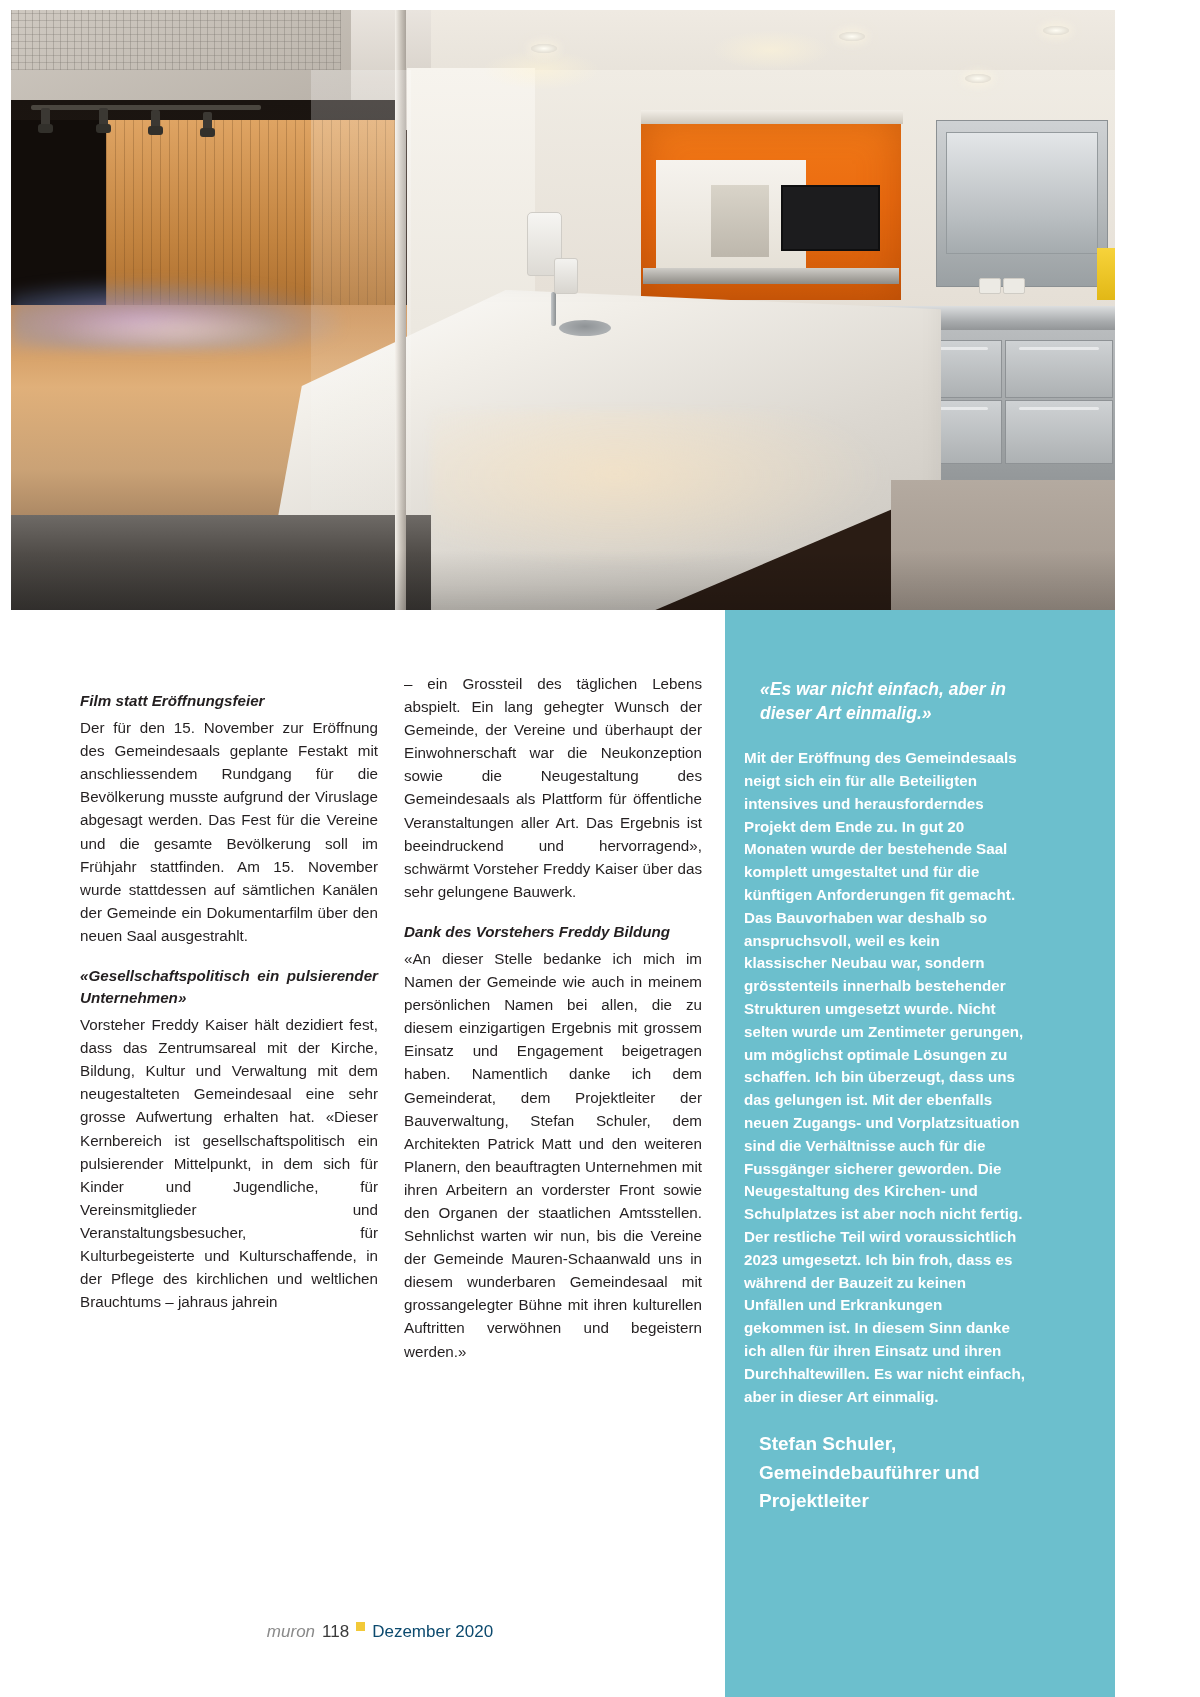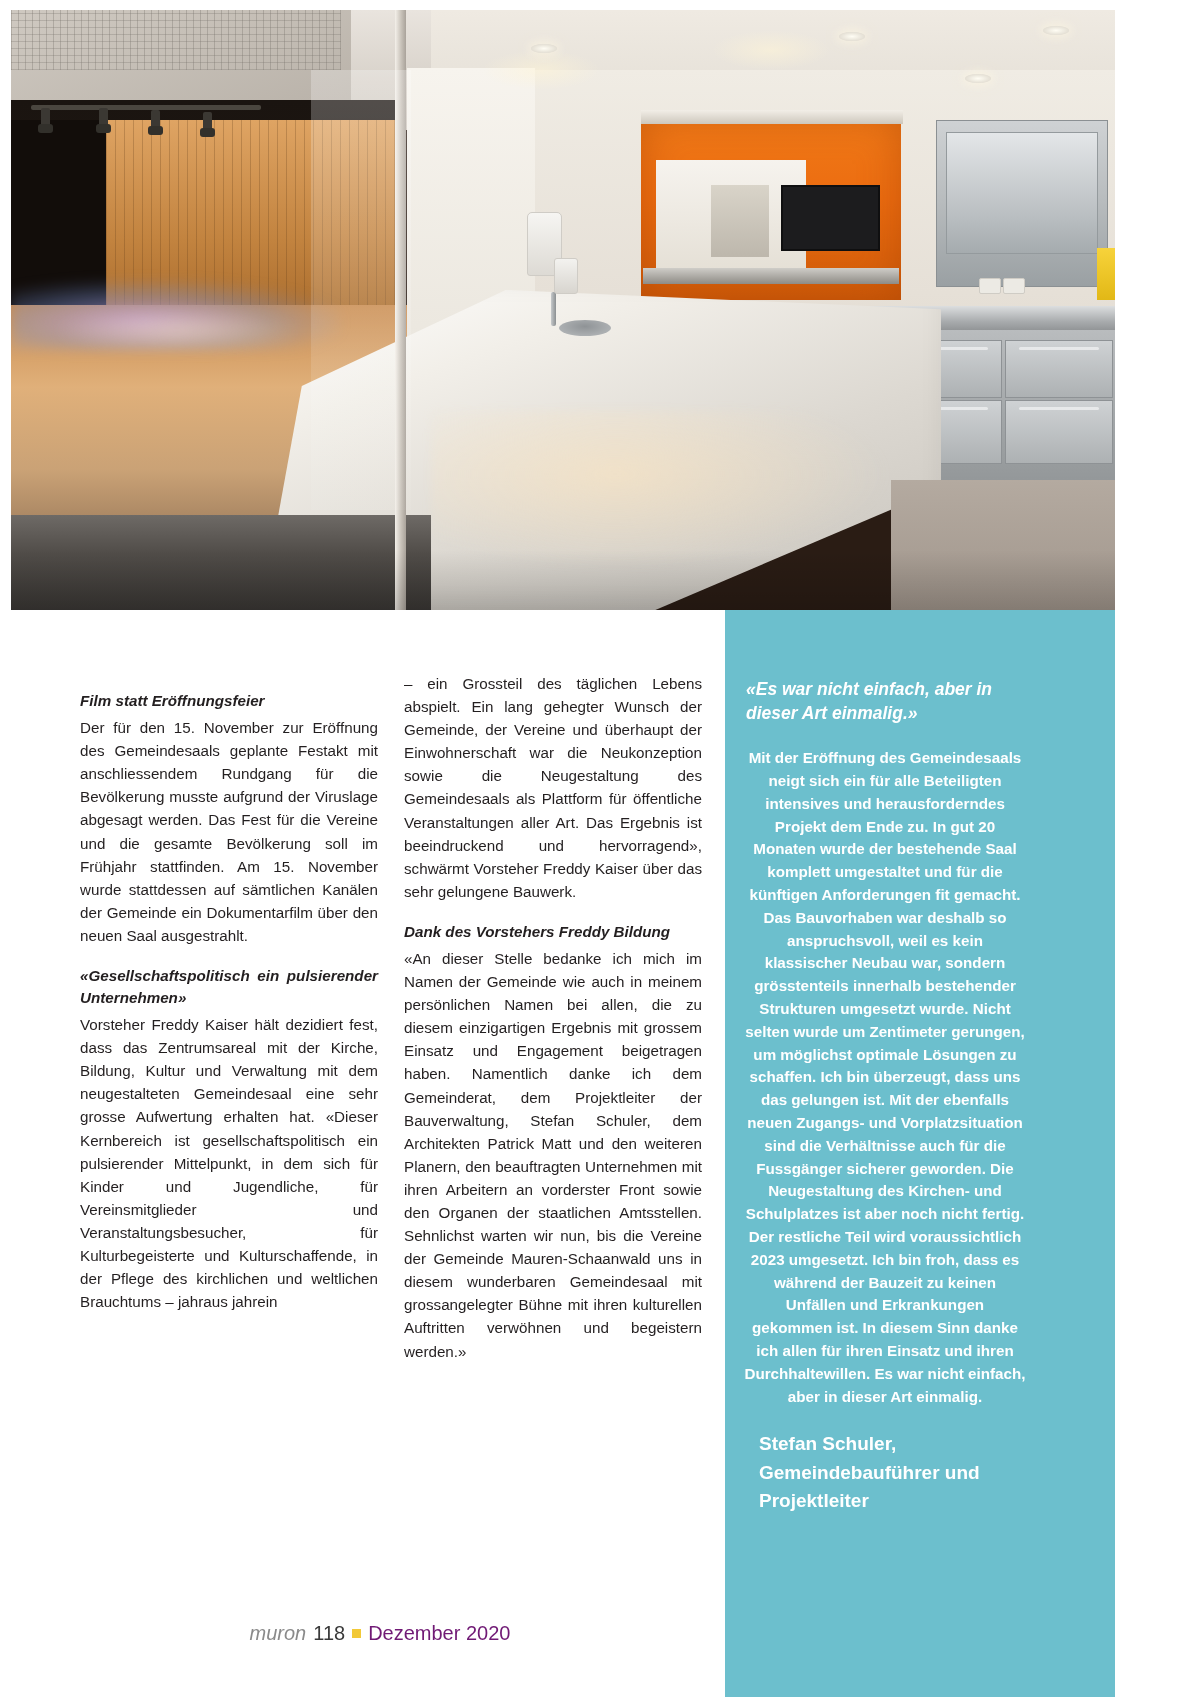--- a/index.html
+++ b/index.html
@@ -271,56 +271,55 @@
     left: 19px;
     top: 68px;
     width: 282px;
     color: #ffffff;
   }
   .quote-head {
     font-size: 17.5px;
     font-weight: bold;
     font-style: italic;
     line-height: 1.35;
-    margin: 0 0 22px 2px;
+    margin: 0 0 22px 16px;
   }
   .quote-body {
     font-size: 15.2px;
     font-weight: bold;
     line-height: 1.50;
-    text-align: center;
+    text-align: left;
     margin: 0;
   }
   .quote-sign {
     font-size: 19px;
     font-weight: bold;
     line-height: 1.50;
     margin: 22px 0 0 15px;
   }
 
   
   .footer {
     position: absolute;
     left: 80px;
     top: 1622px;
     width: 600px;
     text-align: center;
-    font-size: 20px;
+    font-size: 17px;
     color: #4a4a4a;
     display: flex;
-    align-items: center;
     justify-content: center;
     gap: 7px;
   }
   .footer .brand { font-style: italic; color: #8a8a8a; }
   .footer .page { color: #3a3a3a; }
   .footer .sq {
     display: inline-block; width: 9px; height: 9px; background: #f2c938;
   }
-  .footer .date { color: #701a75; }
+  .footer .date { color: #0c4a6e; }
 </style>
 </head>
 <body>
 
 <div class="photo">
   <div class="photo-inner">
 
     <div class="ph-ceiling"></div>
     <div class="ph-ceiling-r"></div>
     <div class="ph-ceiling-left"></div>

